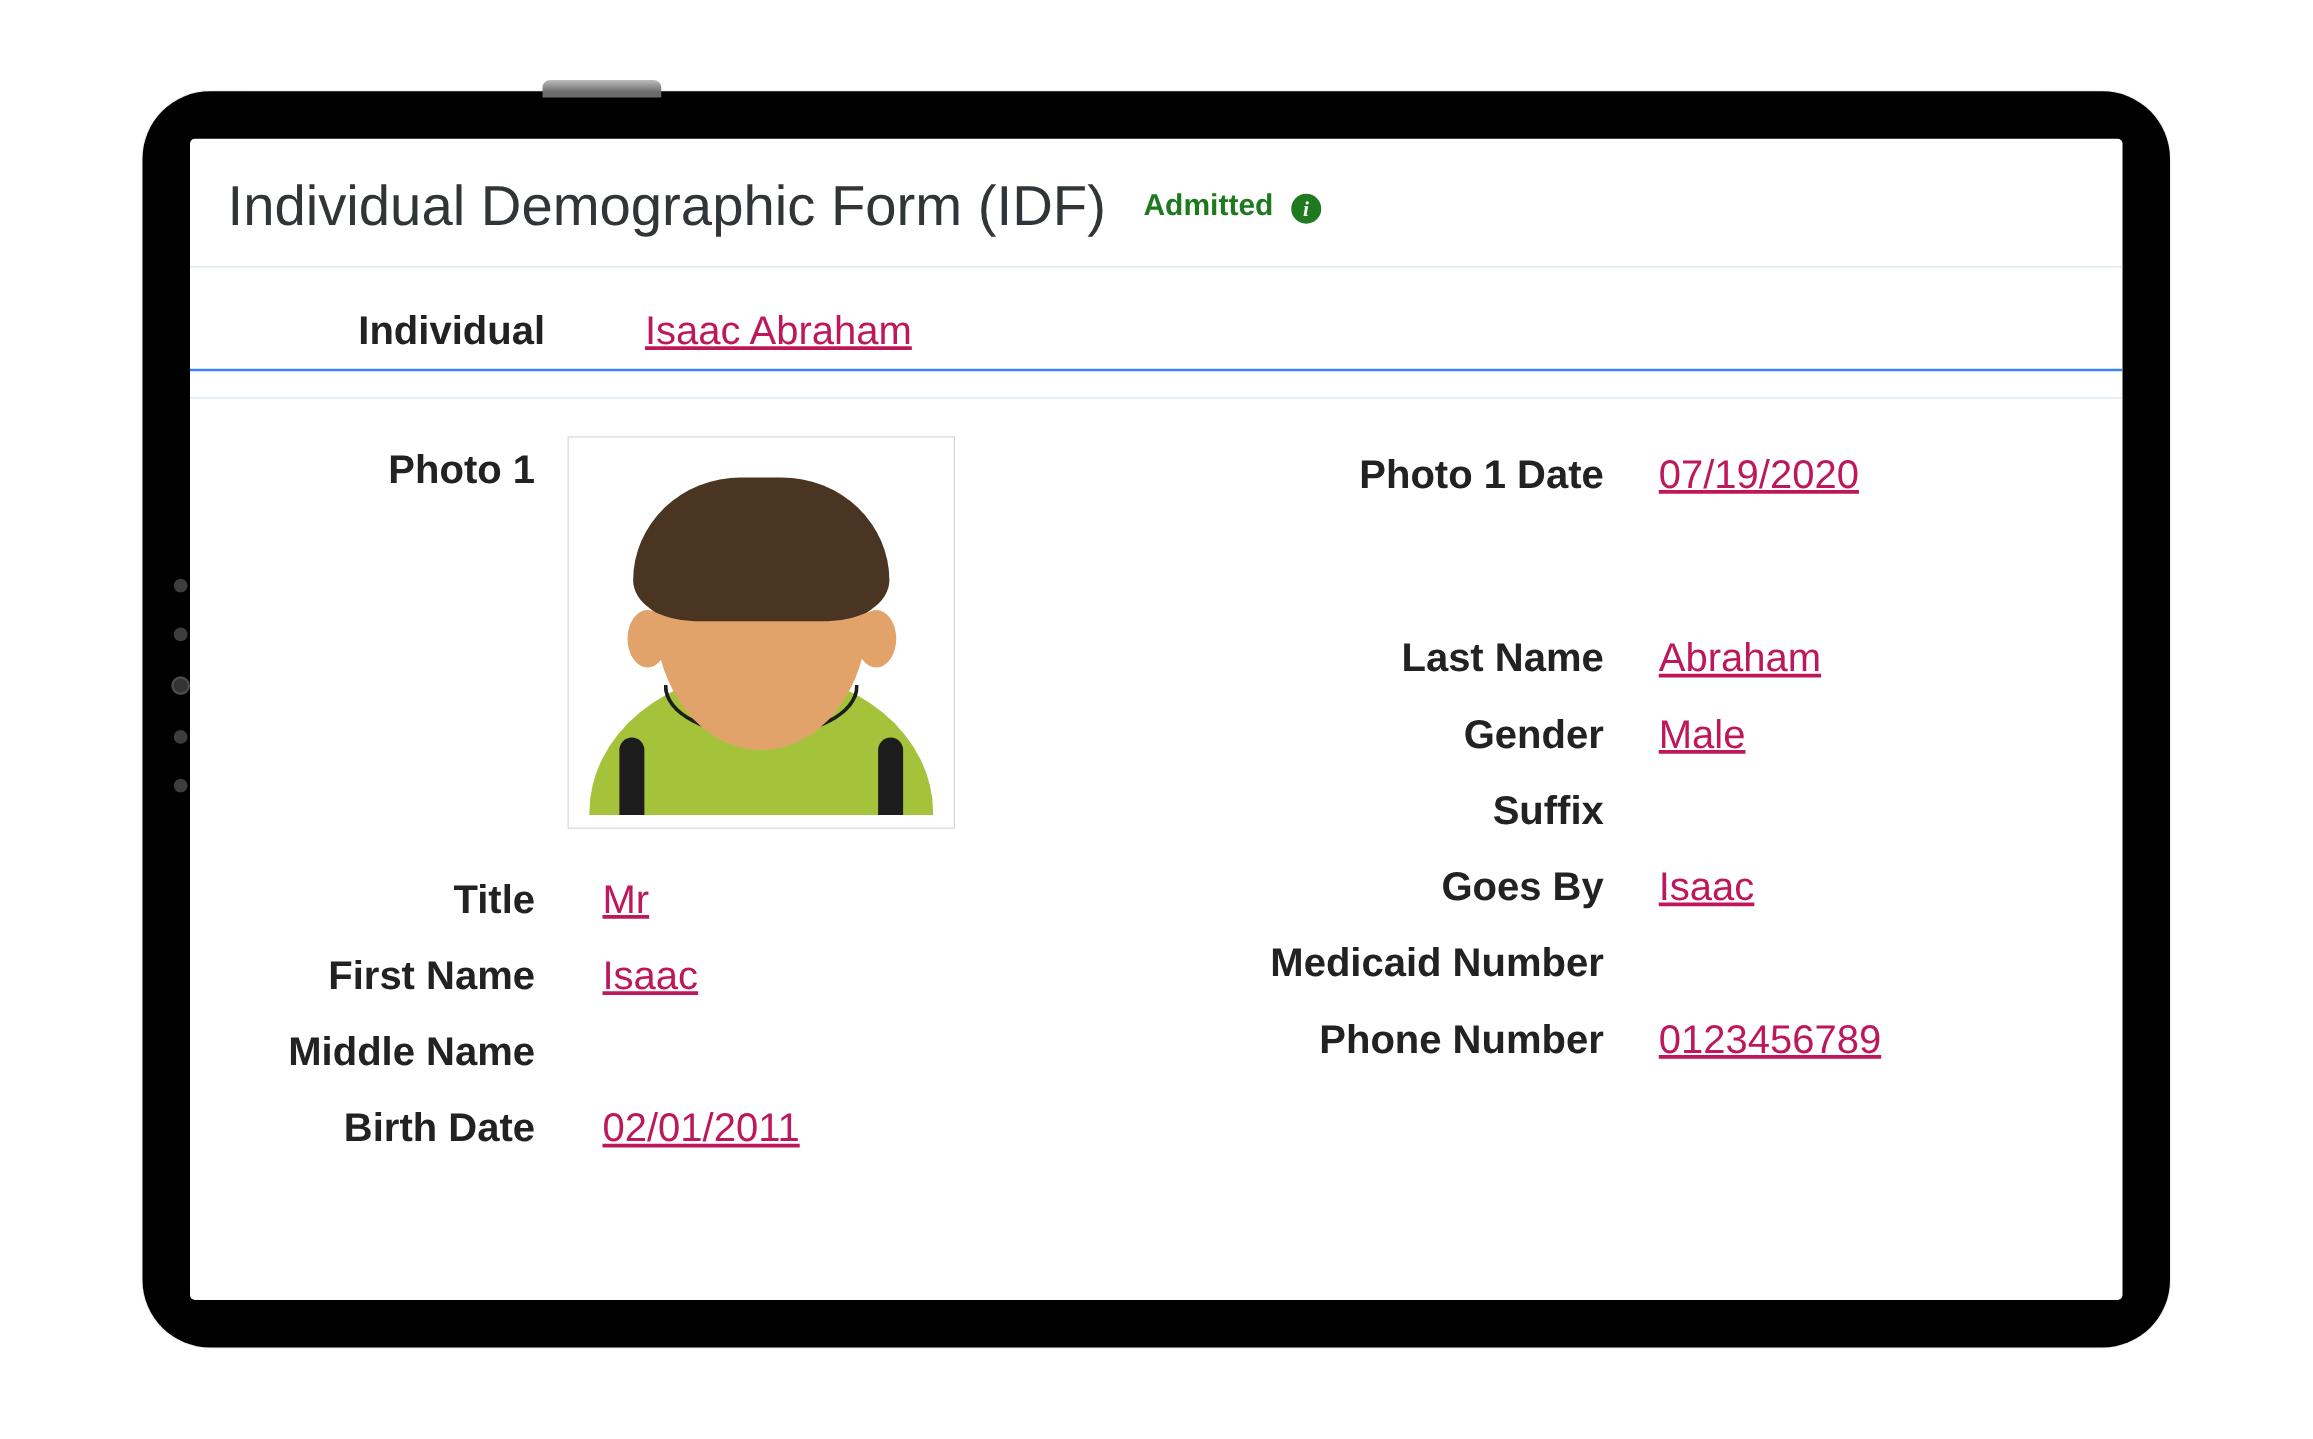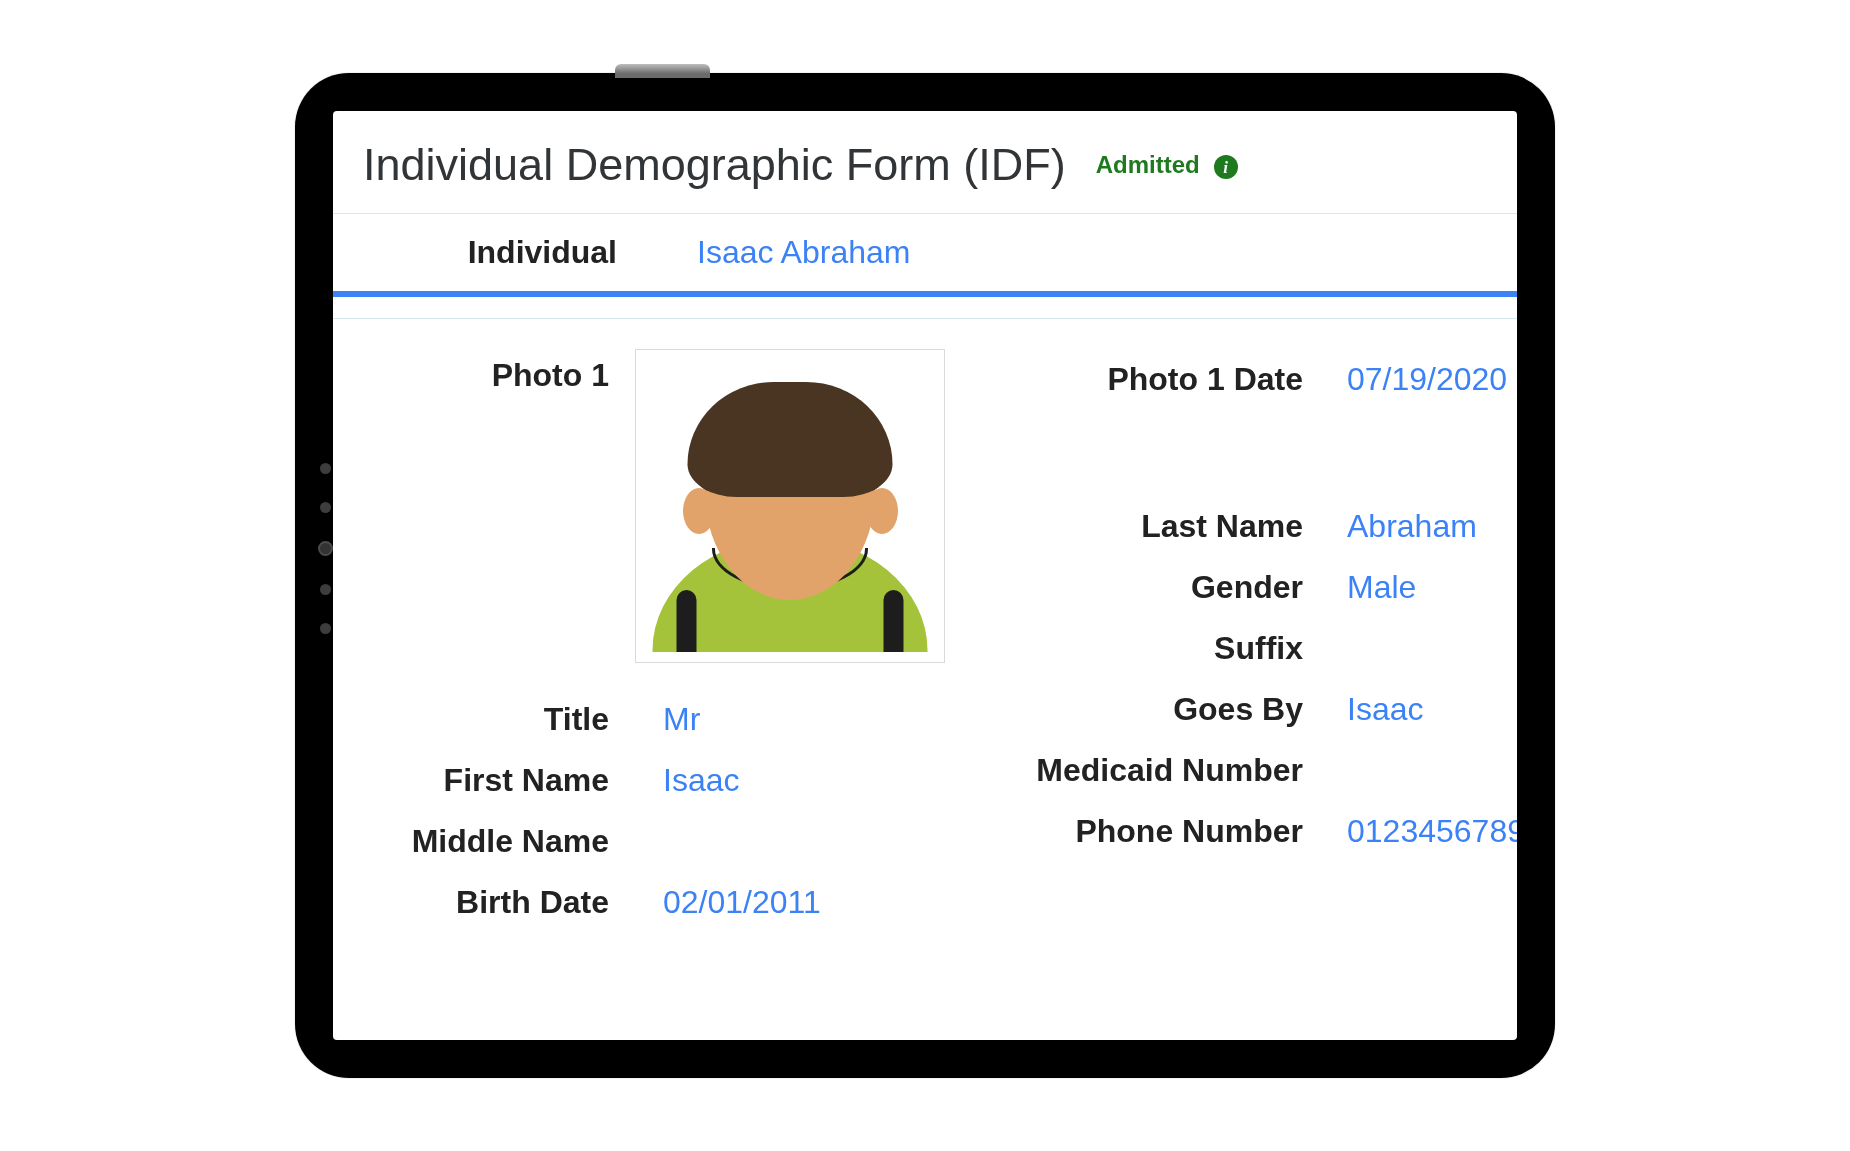--- a/index.html
+++ b/index.html
@@ -11,21 +11,21 @@
     overflow: hidden;
   }
   .stage {
     width: 1850px;
     height: 1151px;
     display: flex;
     align-items: center;
     justify-content: center;
   }
   .tablet {
-    width: 1260px;
+    width: 1622px;
     height: 1005px;
     background: #000;
     border-radius: 54px;
     position: relative;
     box-shadow: 0 0 0 1px rgba(0,0,0,0.05);
     padding: 38px 38px 38px 38px;
   }
   
   .tablet::before {
     content: "";
@@ -99,41 +99,42 @@
     font-style: italic;
     font-family: Georgia, serif;
     font-weight: 700;
     font-size: 17px;
     line-height: 1;
     margin-top: 4px;
   }
 
   .hr-band {
     border-top: 1px solid #d6e8ef;
-    border-bottom: 6px solid #3b82f6;
+    border-bottom: 2px solid #3b82f6;
     height: 84px;
     display: flex;
-    align-items: center;
+    align-items: flex-end;
     padding: 0 0px;
   }
 
   .pair-row {
     display: flex;
     align-items: center;
     width: 100%;
     padding: 12px 0 12px 0;
   }
   .label {
     font-weight: 700;
     font-size: 32px;
     color: #222;
   }
   .value {
     font-size: 32px;
-    color: #3b82f6;
+    color: #be185d;
+    text-decoration: underline;
   }
 
   .individual-row .label {
     width: 284px;
     text-align: right;
     padding-right: 0;
   }
   .individual-row .value {
     padding-left: 80px;
   }

